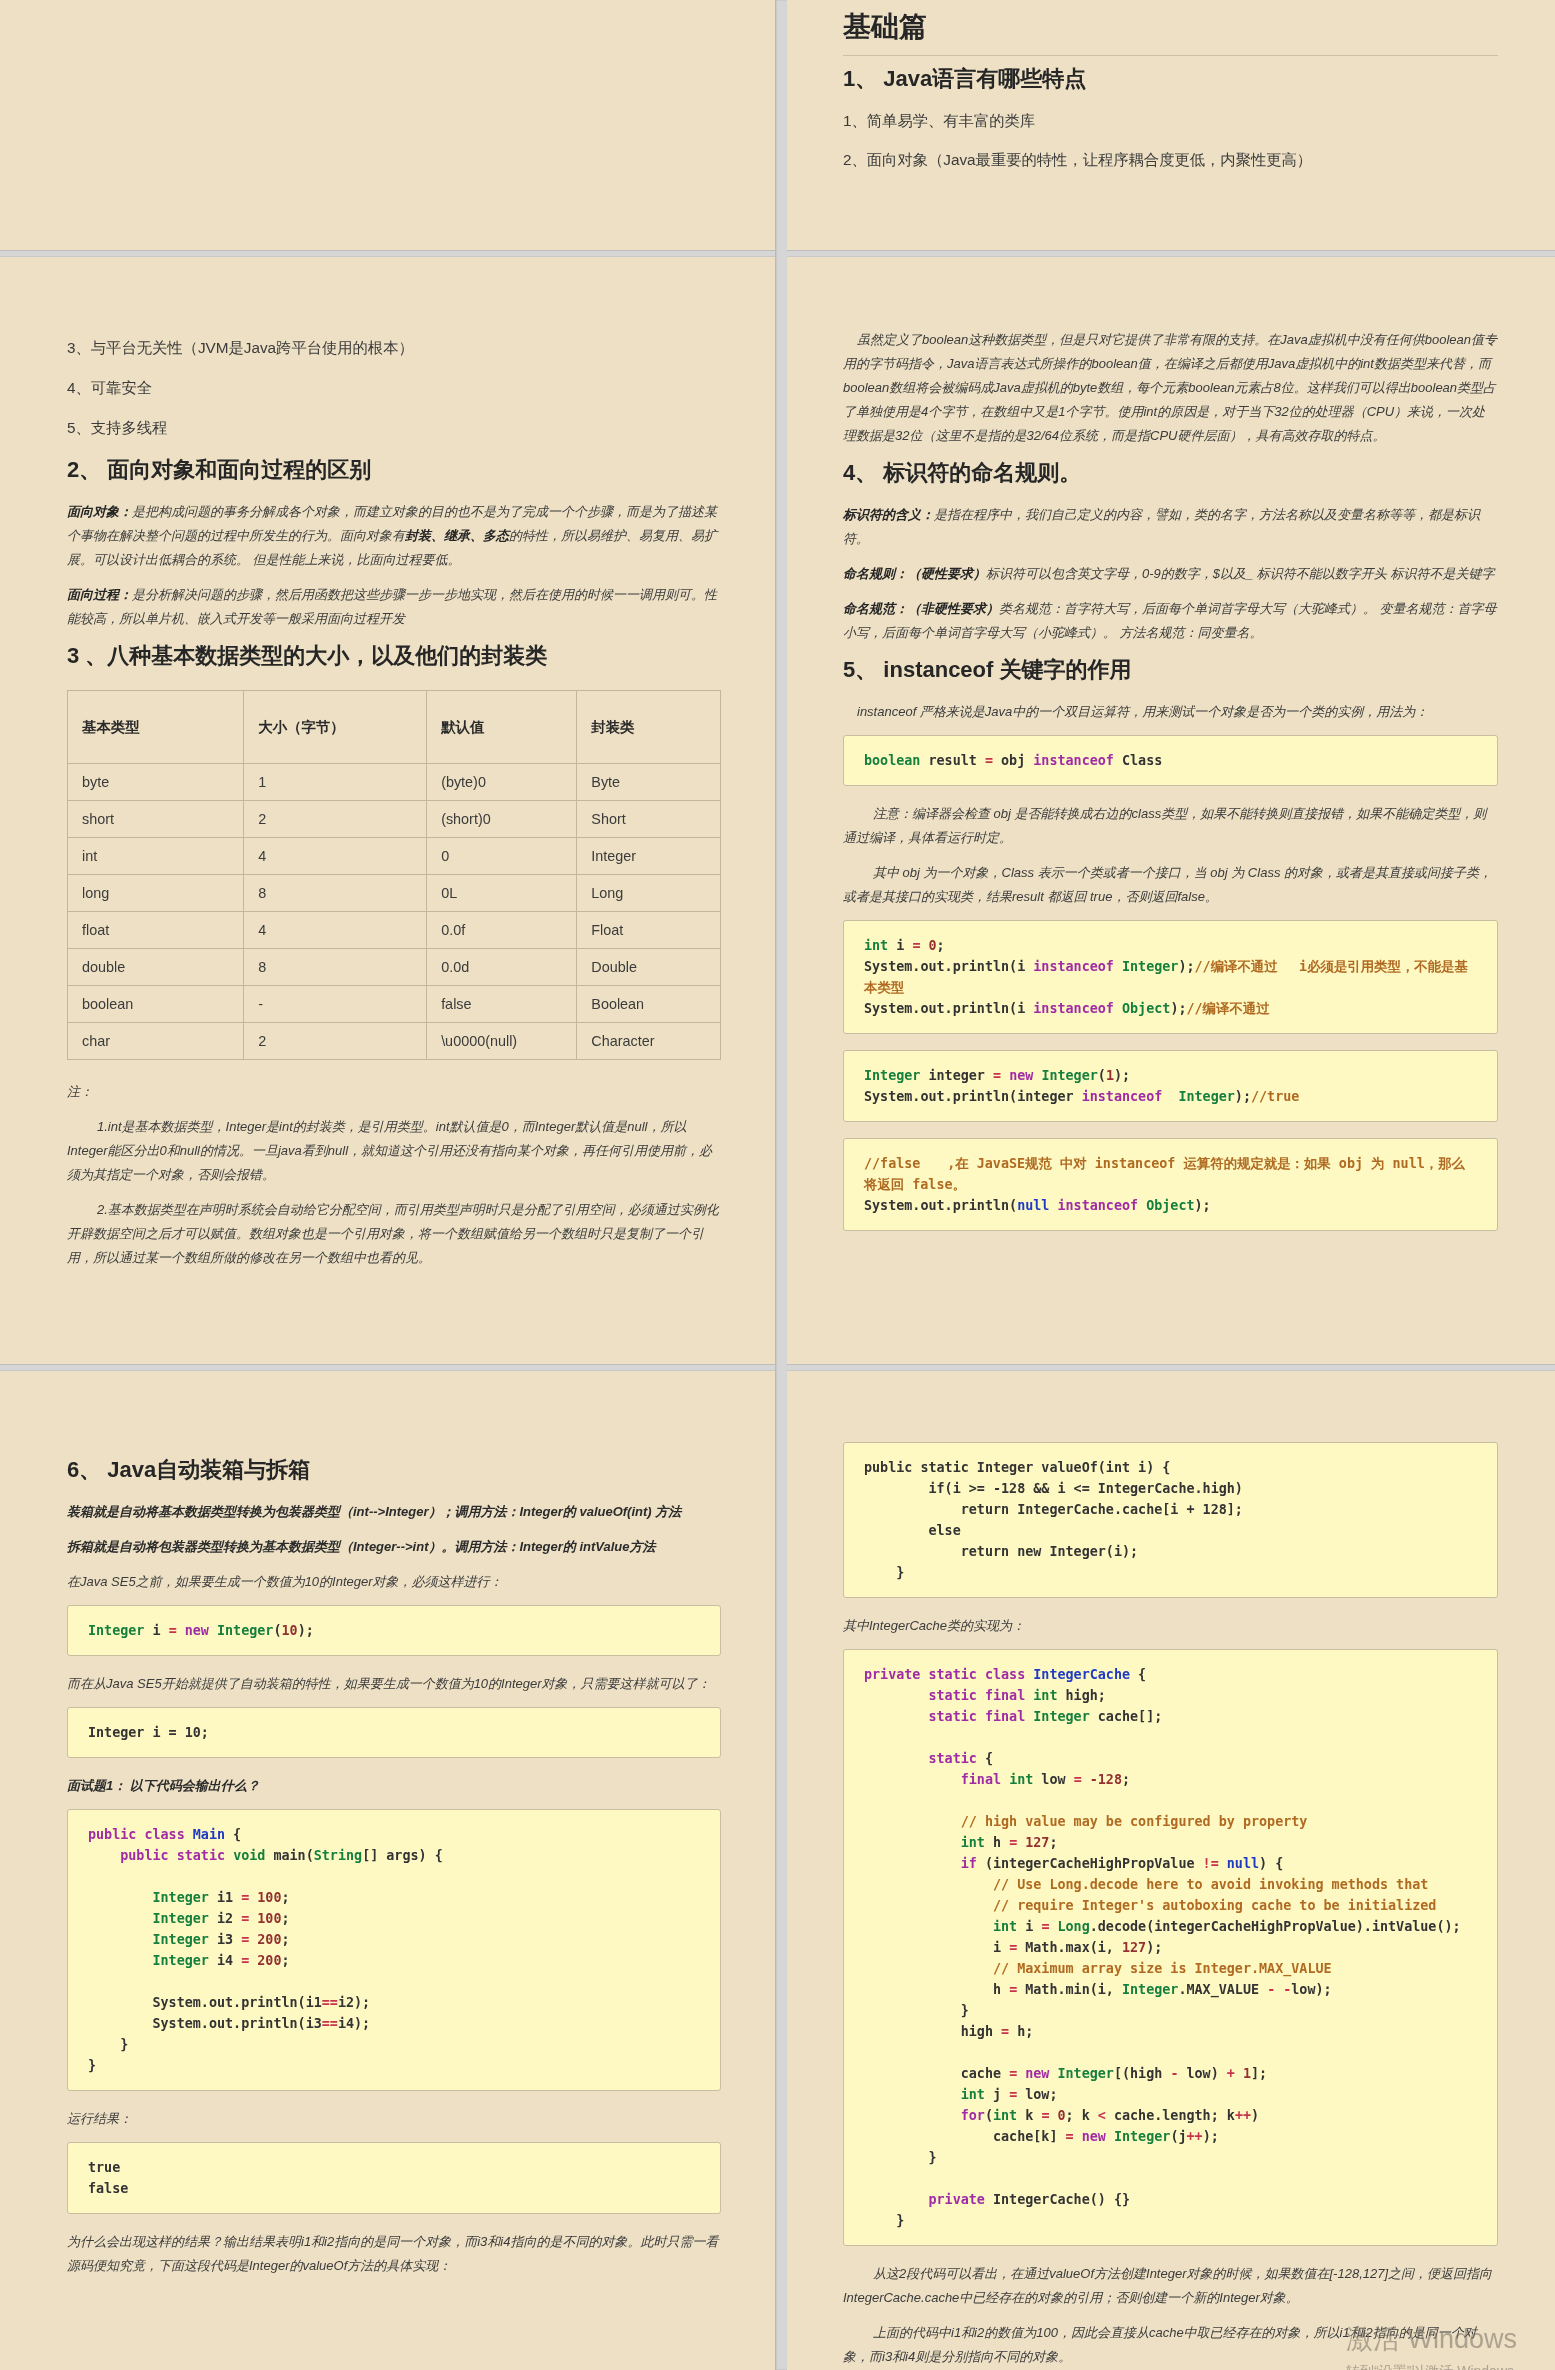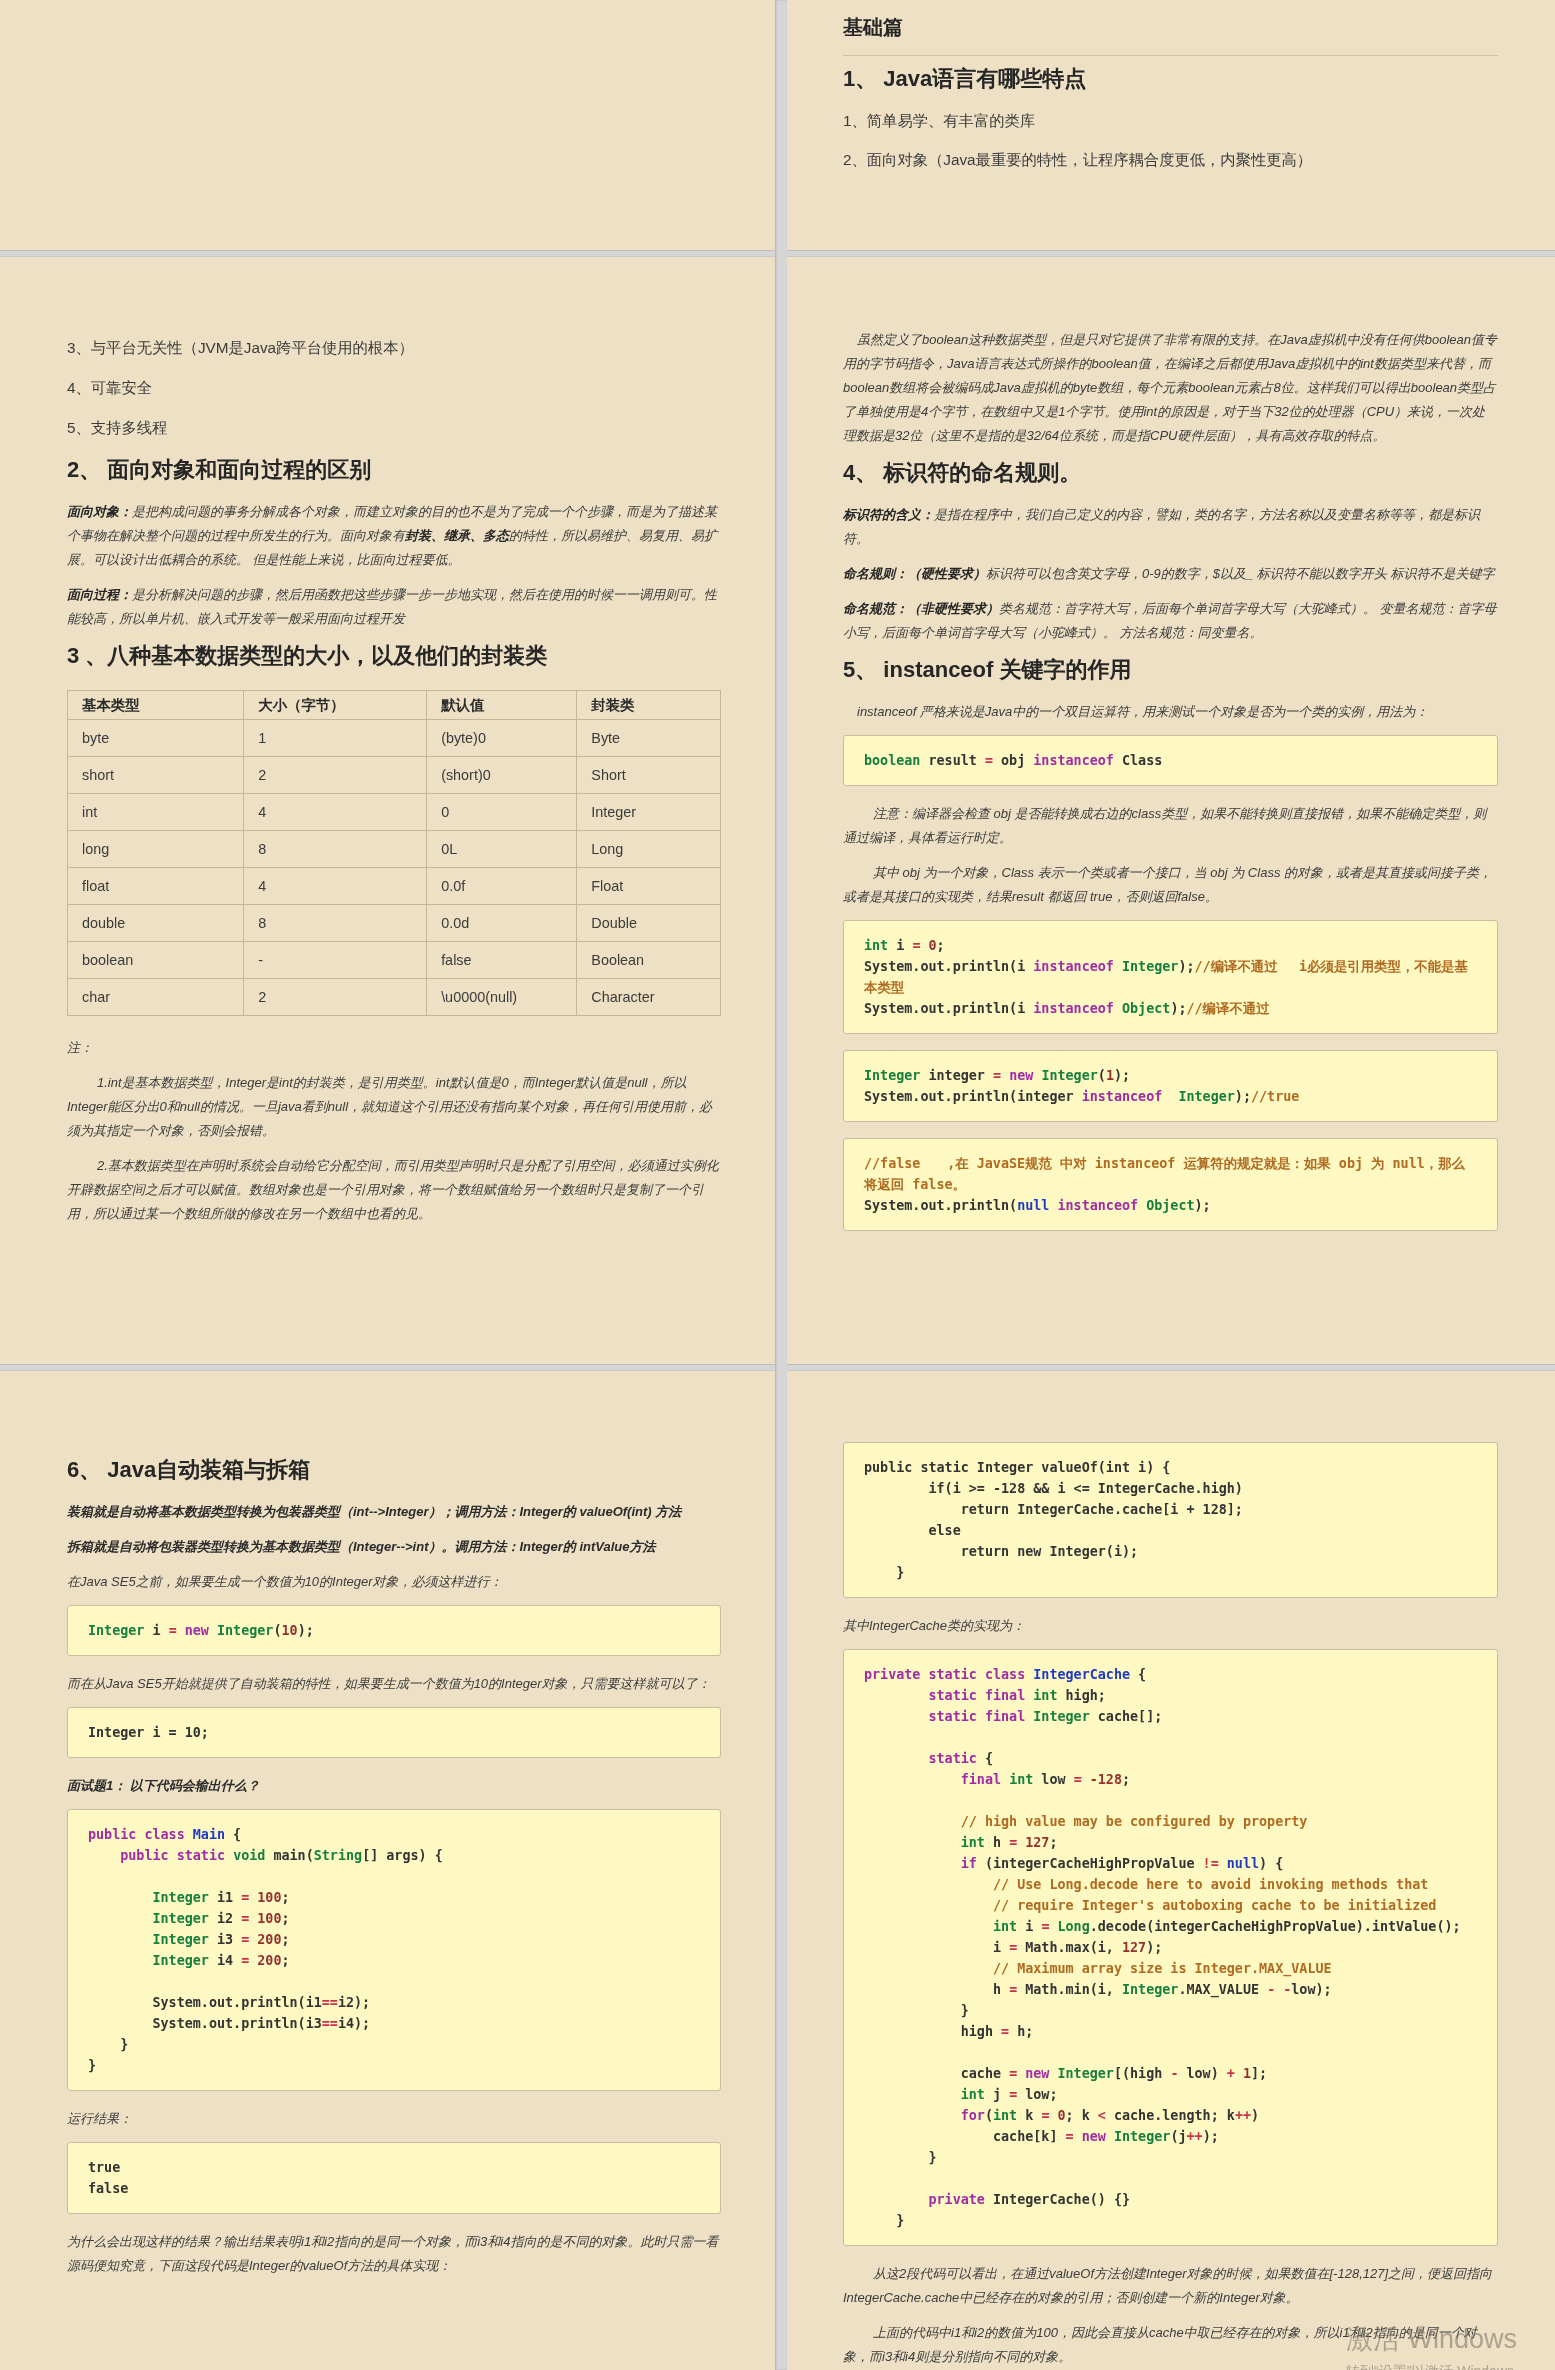--- a/index.html
+++ b/index.html
@@ -11,35 +11,35 @@
             border-top:1px solid #BDBDBD;border-bottom:1px solid #C8C8C8;box-sizing:border-box;}
   #gap1{top:250px;} #gap2{top:1364px;}
   .seg{position:absolute;box-sizing:border-box;}
   #left-blank{left:0;top:0;width:775px;height:250px;}
   #left-mid{left:0;top:257px;width:775px;height:1107px;padding:79px 54px 0 67px;}
   #left-bot{left:0;top:1371px;width:775px;height:999px;padding:77px 54px 0 67px;}
   #right-top{left:787px;top:0;width:768px;height:250px;padding:10px 57px 0 56px;}
   #right-mid{left:787px;top:257px;width:768px;height:1107px;padding:71px 57px 0 56px;}
   #right-bot{left:787px;top:1371px;width:768px;height:999px;padding:71px 57px 0 56px;}
 
-  h1{font-size:20px;line-height:34px;font-weight:700;color:#262626;margin:0;}
+  h1{font-size:28px;line-height:34px;font-weight:700;color:#262626;margin:0;}
   .hrule{border:none;border-top:1px solid #CDC1A5;margin:11px 0 9px;}
   h2{font-size:22px;line-height:28px;font-weight:700;color:#262626;margin:8px 0 16px;}
   p{font-size:13px;line-height:24px;margin:0 0 11px;font-style:italic;}
   .indent{text-indent:30px;}
   .indent-sm{text-indent:14px;}
   .bold-p{font-weight:700;color:#2B2B2B;}
   ul.plain{list-style:none;margin:0;padding:0;}
   ul.plain li{font-size:15.3px;line-height:24px;margin:0 0 16px;}
   #right-top ul.plain li{margin:15px 0 0;}
   .rt-b{font-weight:700;color:#252525;}
 
   table{width:100%;border-collapse:collapse;font-size:14.4px;margin:20px 0 20px;color:#3B3B3B;}
   th,td{border:1px solid #C2B69B;padding:7px 14px;text-align:left;line-height:22px;}
-  th{font-weight:700;color:#2B2B2B;padding:3px 14px;}
+  th{font-weight:700;color:#2B2B2B;padding:25px 14px;}
   th:nth-child(1),td:nth-child(1){width:27%;}
   th:nth-child(2),td:nth-child(2){width:28%;}
   th:nth-child(3),td:nth-child(3){width:23%;}
   th:nth-child(4),td:nth-child(4){width:22%;}
 
   .code{background:#fef9c3;border:1px solid #C9BDA2;border-radius:3px;padding:14px 20px;
         margin:0 0 16px;font-family:"DejaVu Sans Mono","Liberation Mono",monospace;
         font-size:13.4px;line-height:21px;font-weight:600;color:#333;}
   .cl{white-space:pre-wrap;}
   .tk-p{color:#333;}

